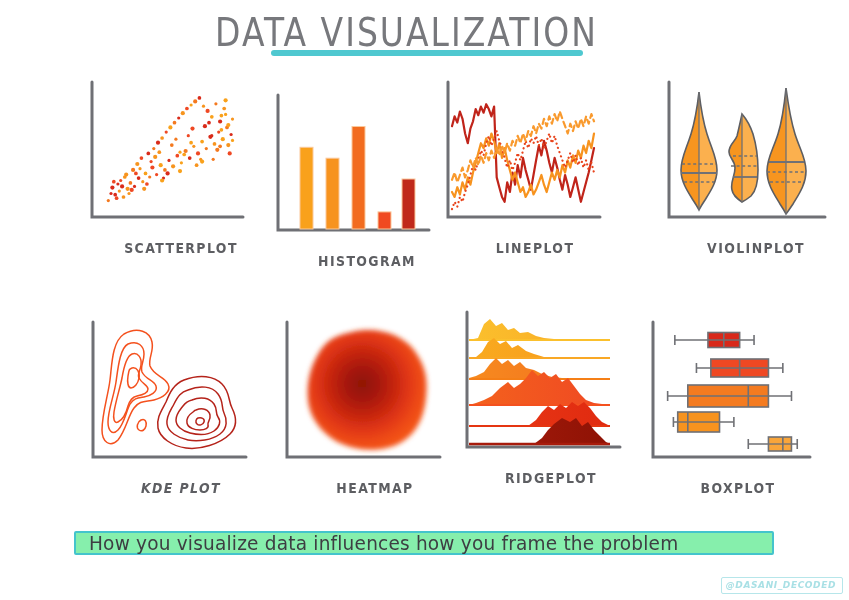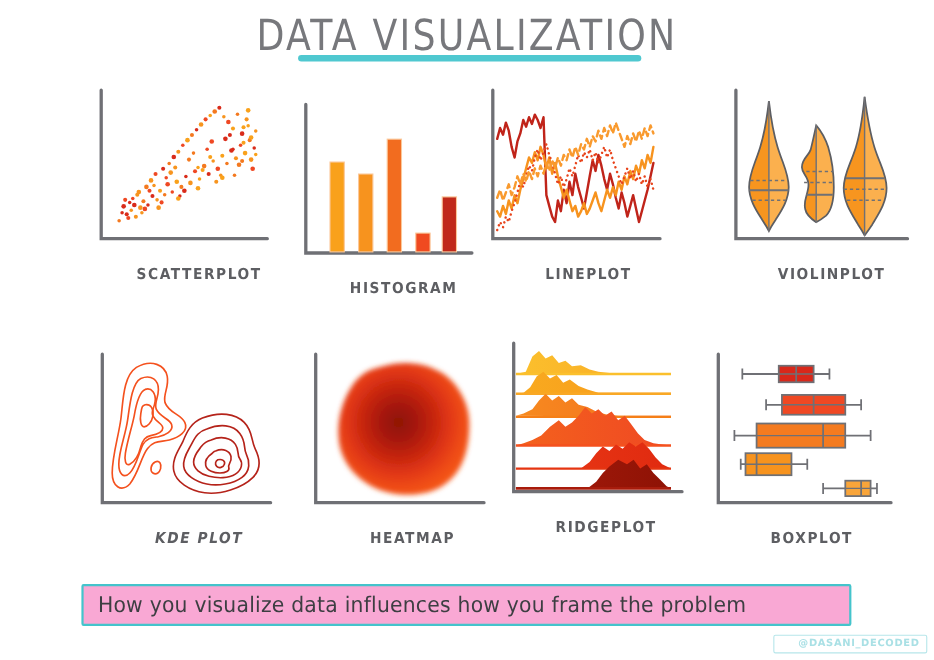--- a/index.html
+++ b/index.html
@@ -16,21 +16,20 @@
     -webkit-font-smoothing: antialiased;
   }
 
   
   #title-block {
     position: absolute;
     top: 8px;
     left: 0;
     width: 813px;
     text-align: center;
-    padding-left: 18px;
   }
   #page-title {
     font-family: "DejaVu Sans", sans-serif;
     font-size: 33px;
     letter-spacing: 2px;
     color: #77787c;
     font-weight: 500;
     display: inline-block;
     line-height: 42px;
     transform: scaleY(1.18);
@@ -83,51 +82,52 @@
   #panel-heatmap     { left: 282px; top: 318px; }
   #panel-ridgeplot   { left: 458px; top: 308px; }
   #panel-boxplot     { left: 645px; top: 318px; }
 
   
   #caption-banner {
     position: absolute;
     left: 74px;
     top: 531px;
     width: 700px;
-    height: 38px;
+    height: 24px;
     border: 2.5px solid #44c4cc;
     border-radius: 2px;
     box-sizing: border-box;
-    background: #f9a8d4;
+    background: #86efac;
     display: flex;
     align-items: center;
     padding-left: 13px;
   }
   #caption-text {
     font-family: "DejaVu Sans", sans-serif;
     font-size: 18.5px;
     color: #3d3e42;
     letter-spacing: 0.2px;
     white-space: nowrap;
     transform: scaleY(1.06);
   }
 
   
   #watermark {
     position: absolute;
     right: 6px;
     bottom: 6px;
     border: 1.5px solid #b6e6ea;
     border-radius: 2px;
-    padding: 2px 6px 3px 22px;
+    padding: 2px 6px 3px 4px;
     font-family: "DejaVu Sans", sans-serif;
     font-size: 9px;
     letter-spacing: 0.6px;
     color: #a9e0e5;
     font-weight: 700;
+    font-style: italic;
   }
 </style>
 </head>
 <body>
 
 <div id="title-block">
   <span id="page-title">DATA VISUALIZATION</span>
 </div>
 <div id="title-underline"></div>
 

